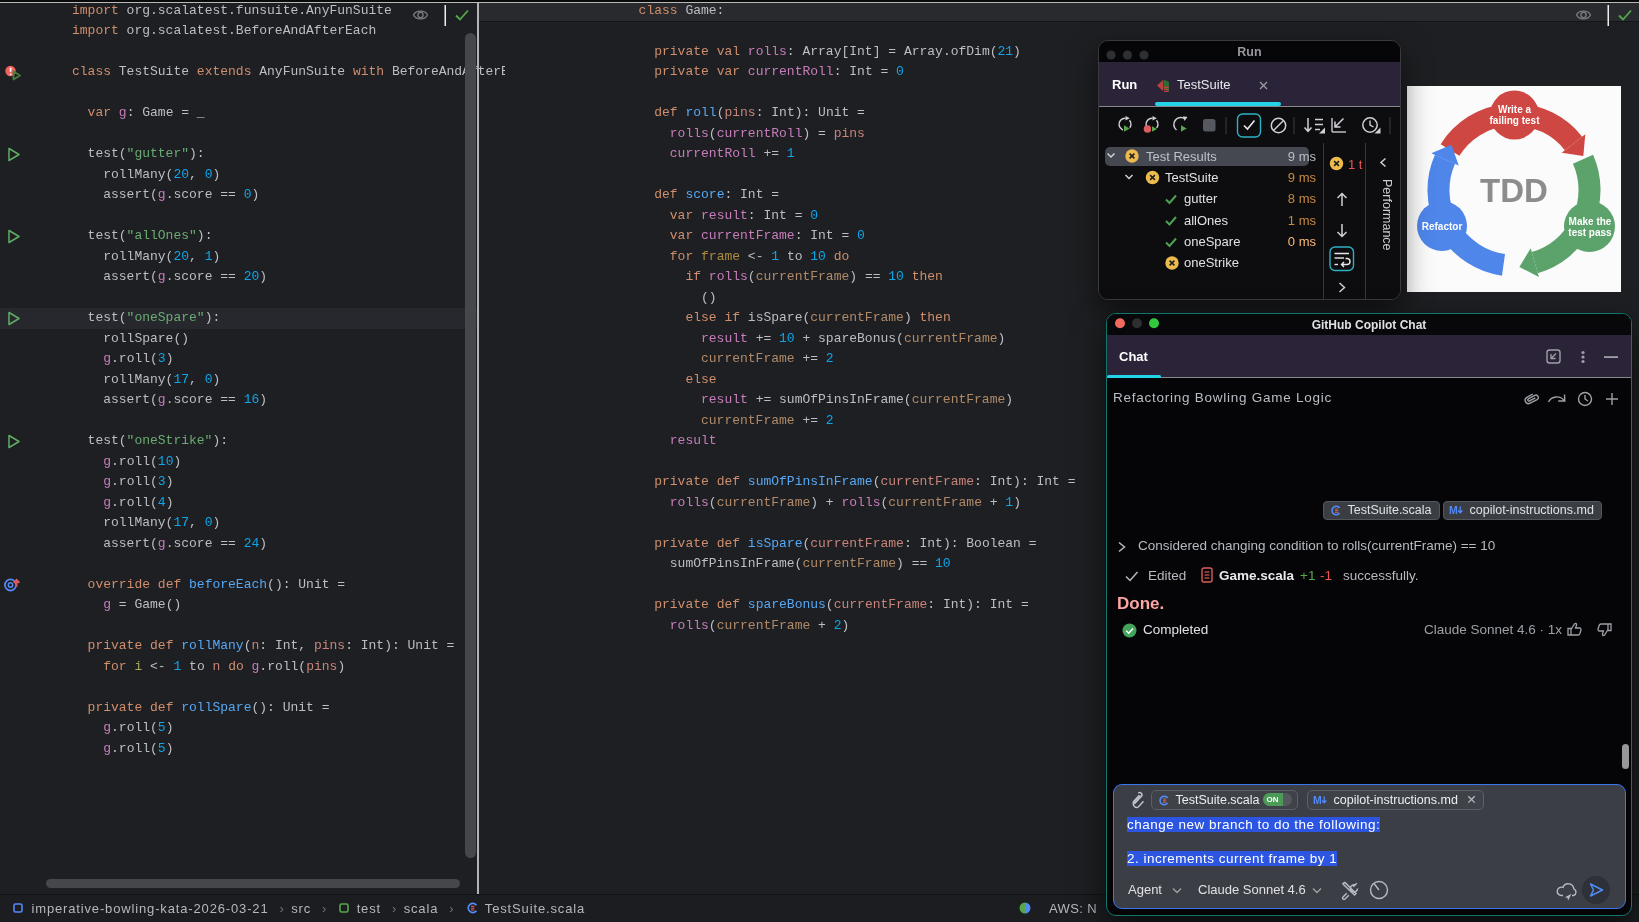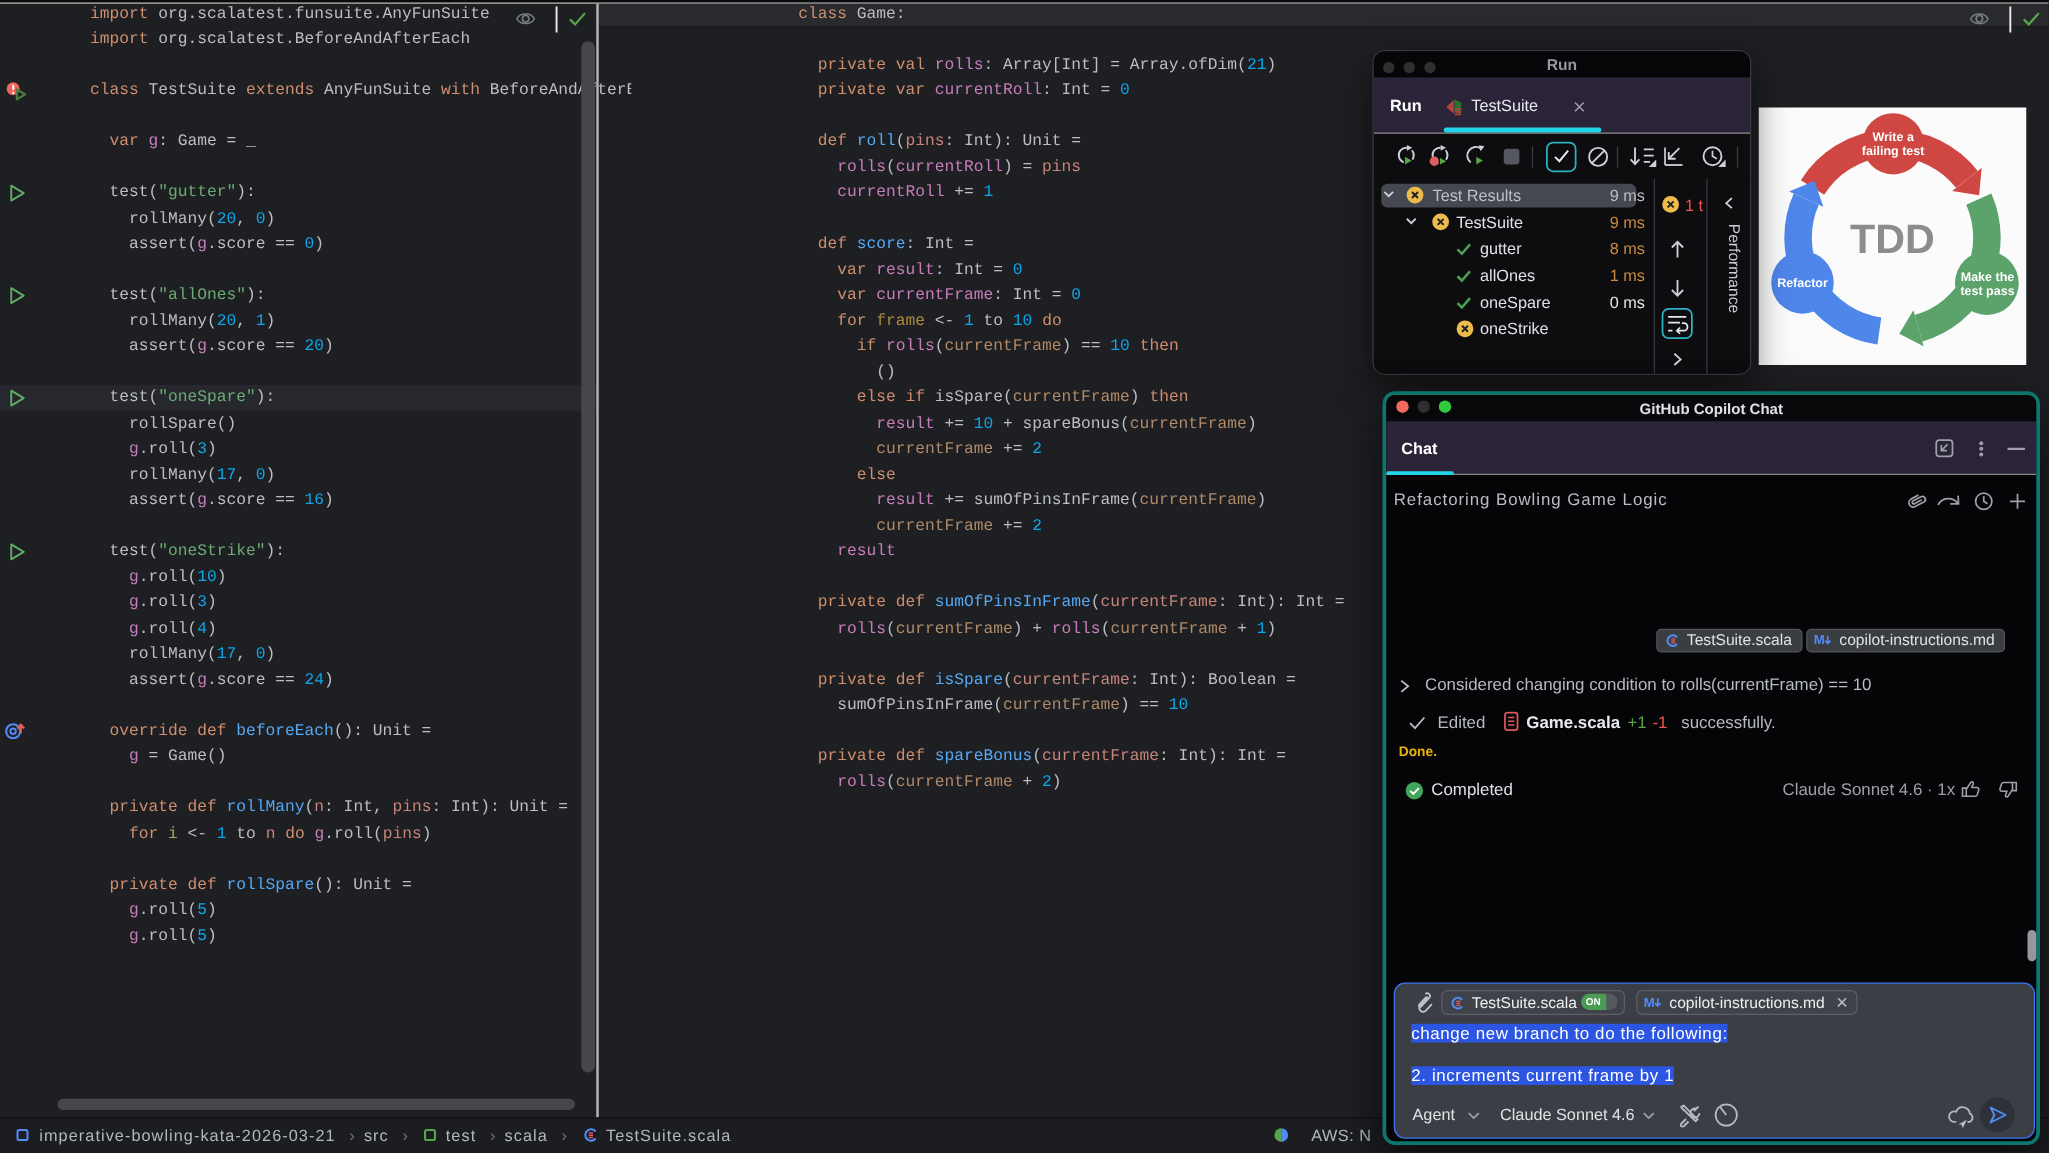--- a/index.html
+++ b/index.html
@@ -307,21 +307,21 @@
     <div class="abs" style="left:47px;top:5.5px;color:#bcc0c7;font-size:13px;">Test Results</div>
     <div class="abs" style="left:66px;top:26.5px;color:#dfe1e5;font-size:13px;">TestSuite</div>
     <div class="abs" style="left:85px;top:48px;color:#dfe1e5;font-size:13px;">gutter</div>
     <div class="abs" style="left:85px;top:69.5px;color:#dfe1e5;font-size:13px;">allOnes</div>
     <div class="abs" style="left:85px;top:91px;color:#dfe1e5;font-size:13px;">oneSpare</div>
     <div class="abs" style="left:85px;top:112px;color:#dfe1e5;font-size:13px;">oneStrike</div>
     <div class="abs" style="left:155px;top:5.5px;width:62px;text-align:right;color:#babdc3;font-size:13px;">9 ms</div>
     <div class="abs" style="left:155px;top:26.5px;width:62px;text-align:right;color:#c98a3f;font-size:13px;">9 ms</div>
     <div class="abs" style="left:155px;top:48px;width:62px;text-align:right;color:#c98a3f;font-size:13px;">8 ms</div>
     <div class="abs" style="left:155px;top:69.5px;width:62px;text-align:right;color:#c98a3f;font-size:13px;">1 ms</div>
-    <div class="abs" style="left:155px;top:91px;width:62px;text-align:right;color:#e5e5e5;font-size:13px;">0 ms</div>
+    <div class="abs" style="left:155px;top:91px;width:62px;text-align:right;color:#fdba74;font-size:13px;">0 ms</div>
 
     <svg class="abs" style="left:224px;top:0;" width="42" height="158" viewBox="0 0 42 158">
       <circle cx="13.5" cy="20.5" r="6.7" fill="#ecbb4c"></circle>
       <path d="M 11.1 18.1 L 15.9 22.9 M 15.9 18.1 L 11.1 22.9" stroke="#202123" stroke-width="1.6"></path>
       <text x="25" y="25.5" fill="#f25252" font-size="13px" font-family="Liberation Sans, sans-serif">1 t</text>
       <g stroke="#ced0d6" stroke-width="1.5" fill="none">
         <path d="M 19 51 L 19 63 M 14.5 55 L 19 50.5 L 23.5 55"></path>
         <path d="M 19 81 L 19 93 M 14.5 89 L 19 93.5 L 23.5 89"></path>
       </g>
       <rect x="7" y="104" width="23.5" height="23.5" rx="5" fill="none" stroke="#2db1c4" stroke-width="1.4"></rect>
@@ -334,21 +334,21 @@
       <path d="M 16.5 140 L 21.5 144.5 L 16.5 149" stroke="#ced0d6" stroke-width="1.5" fill="none"></path>
     </svg>
 
     <svg class="abs" style="left:266px;top:0;" width="37" height="158" viewBox="0 0 37 158">
       <path d="M 20.5 15.5 L 16 19.5 L 20.5 23.5" stroke="#ced0d6" stroke-width="1.5" fill="none"></path>
       <text x="18" y="36" transform="rotate(90 18 36)" fill="#c9ccd2" font-size="12.5px" font-family="Liberation Sans, sans-serif">Performance</text>
     </svg>
   </div>
 </div>
 
-<div class="abs" style="left:1106px;top:313px;width:526px;height:603px;background:#050507;border-radius:10px;border:3px solid #0f766e;overflow:hidden;box-shadow:0 14px 34px rgba(0,0,0,0.6);">
+<div class="abs" style="left:1106px;top:313px;width:526px;height:603px;background:#050507;border-radius:10px;border:1px solid #0f766e;overflow:hidden;box-shadow:0 14px 34px rgba(0,0,0,0.6);">
 
   <div class="abs" style="left:0;top:0;width:100%;height:21px;background:#08080a;"></div>
   <svg class="abs" style="left:4px;top:4px;" width="60" height="12">
       <circle cx="9" cy="5.3" r="5" fill="#f16a5f"></circle>
       <circle cx="26" cy="5.3" r="5" fill="#2e2e30"></circle>
       <circle cx="43" cy="5.3" r="5" fill="#32c93f"></circle>
     </svg>
   <div class="abs" style="left:0;top:3.5px;width:100%;text-align:center;color:#dfe1e5;font-size:12px;font-weight:bold;">GitHub Copilot Chat</div>
 
   <div class="abs" style="left:0;top:21px;width:100%;height:43px;background:#2b2438;border-bottom:1px solid #87878b;"></div>
@@ -411,21 +411,21 @@
         <line x1="4.5" y1="5" x2="9.5" y2="5"></line>
         <line x1="4.5" y1="8" x2="9.5" y2="8"></line>
         <line x1="4.5" y1="11" x2="9.5" y2="11"></line>
       </g>
     </svg>
   <div class="abs" style="left:112px;top:254px;color:#e8eaed;font-size:13.5px;font-weight:bold;">Game.scala</div>
   <div class="abs" style="left:193px;top:254px;color:#57a64a;font-size:13.5px;">+1</div>
   <div class="abs" style="left:213px;top:254px;color:#ef5350;font-size:13.5px;">-1</div>
   <div class="abs" style="left:236px;top:254px;color:#b6bac1;font-size:13.5px;">successfully.</div>
 
-  <div class="abs" style="left:10px;top:280px;color:#eab308;font-size:11px;font-weight:bold;text-align:center;">Done.</div>
+  <div class="abs" style="left:10px;top:280px;color:#fca5a5;font-size:17px;font-weight:bold;text-align:center;">Done.</div>
 
   <svg class="abs" style="left:15px;top:309px;" width="15" height="15">
       <circle cx="7.5" cy="7.5" r="7" fill="#43a45c"></circle>
       <path d="M 4.2 7.7 L 6.7 10.2 L 11 5.5" stroke="#fff" stroke-width="1.5" fill="none"></path>
     </svg>
   <div class="abs" style="left:36px;top:308px;color:#dfe1e5;font-size:13.5px;">Completed</div>
   <div class="abs" style="left:317px;top:308px;color:#9da0a6;font-size:13.5px;">Claude Sonnet 4.6 · 1x</div>
   <svg class="abs" style="left:459px;top:307px;" width="47" height="17" viewBox="0 0 47 17">
     <g stroke="#9da0a6" stroke-width="1.3" fill="none">
       <path d="M 2 7.5 L 5 7.5 L 5 14 L 2 14 Z M 5 8.5 L 8.5 3 C 9.8 1.8 11 2.8 10.5 4.2 L 9.5 7 L 13.5 7 A 1.6 1.6 0 0 1 15 9 L 13.8 12.8 A 2 2 0 0 1 11.8 14 L 5 14"></path>

